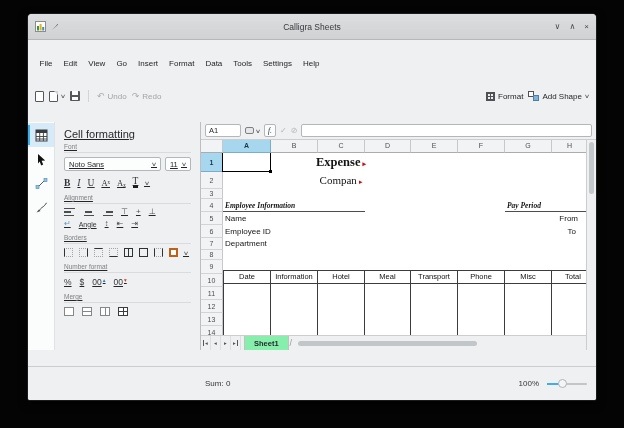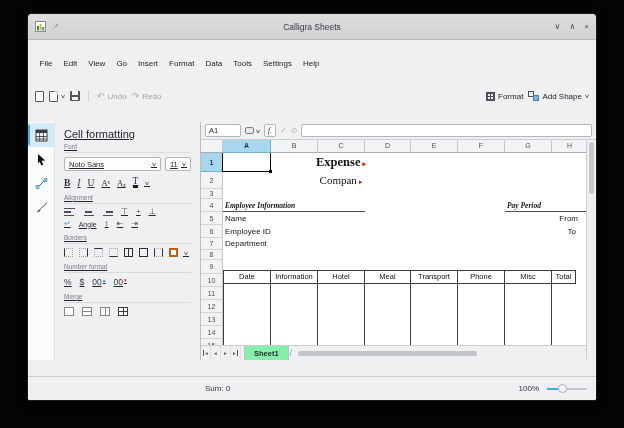--- a/index.html
+++ b/index.html
@@ -144,21 +144,21 @@
   .nav.end span { border-left:1px solid #55585b; padding-left:1px; }
   .nav.end2 span { border-right:1px solid #55585b; padding-right:1px; }
   .tab { background:#86efac; border-left:1px solid #bfc1c3; border-right:1px solid #bfc1c3;
     padding:0 9px; font-size:7.5px; font-weight:bold; color:#26292c; height:100%;
     display:flex; align-items:center; margin-left:3px; }
   .tab-slant { font-size:9px; color:#9a9da0; margin:0 2px 0 1px; }
   .hscroll { flex:1; height:100%; display:flex; align-items:center; padding:0 10px 0 4px; }
   .hhandle { width:62%; height:5px; background:#c3c6c8; border-radius:2.5px; }
 
   
-  .statusbar { height:24px; flex:0 0 auto; background:#eff0f1; border-top:1px solid #cbcdcf;
+  .statusbar { height:34px; flex:0 0 auto; background:#eff0f1; border-top:1px solid #cbcdcf;
     display:flex; align-items:center; font-size:8px; color:#31363b; padding:0 9px; }
   .sum { margin-left:168px; }
   .zoomgrp { margin-left:auto; display:flex; align-items:center; gap:8px; }
   .ztrack { width:40px; height:2px; background:#c3c6c8; border-radius:1px; position:relative; }
   .zfill { position:absolute; left:0; top:0; height:2px; width:14px; background:#3daee9; }
   .zhandle { position:absolute; left:11px; top:-3.5px; width:9px; height:9px; border-radius:50%;
     background:#f4f5f6; border:1px solid #b0b3b5; }
 </style>
 </head>
 <body>
@@ -426,21 +426,21 @@
             <div class="cell-abs" style="right:10px;top:72px;height:13px;line-height:13px;font-size:8px">To</div>
             <div class="cell-abs" style="left:24px;top:85px;height:12px;line-height:12px;font-size:8px">Department</div>
 
             <div class="t9" style="left:22px;width:48px">Date</div>
             <div class="t9" style="left:69px;width:48px">Information</div>
             <div class="t9" style="left:116px;width:48px">Hotel</div>
             <div class="t9" style="left:163px;width:47px">Meal</div>
             <div class="t9" style="left:209px;width:48px">Transport</div>
             <div class="t9" style="left:256px;width:48px">Phone</div>
             <div class="t9" style="left:303px;width:48px">Misc</div>
-            <div class="t9" style="left:350px;width:25px">Total</div>
+            <div class="t9" style="left:350px;width:44px">Total</div>
 
             <div class="vline" style="left:22px"></div>
             <div class="vline" style="left:69px"></div>
             <div class="vline" style="left:116px"></div>
             <div class="vline" style="left:163px"></div>
             <div class="vline" style="left:209px"></div>
             <div class="vline" style="left:256px"></div>
             <div class="vline" style="left:303px"></div>
             <div class="vline" style="left:350px"></div>
           </div>

